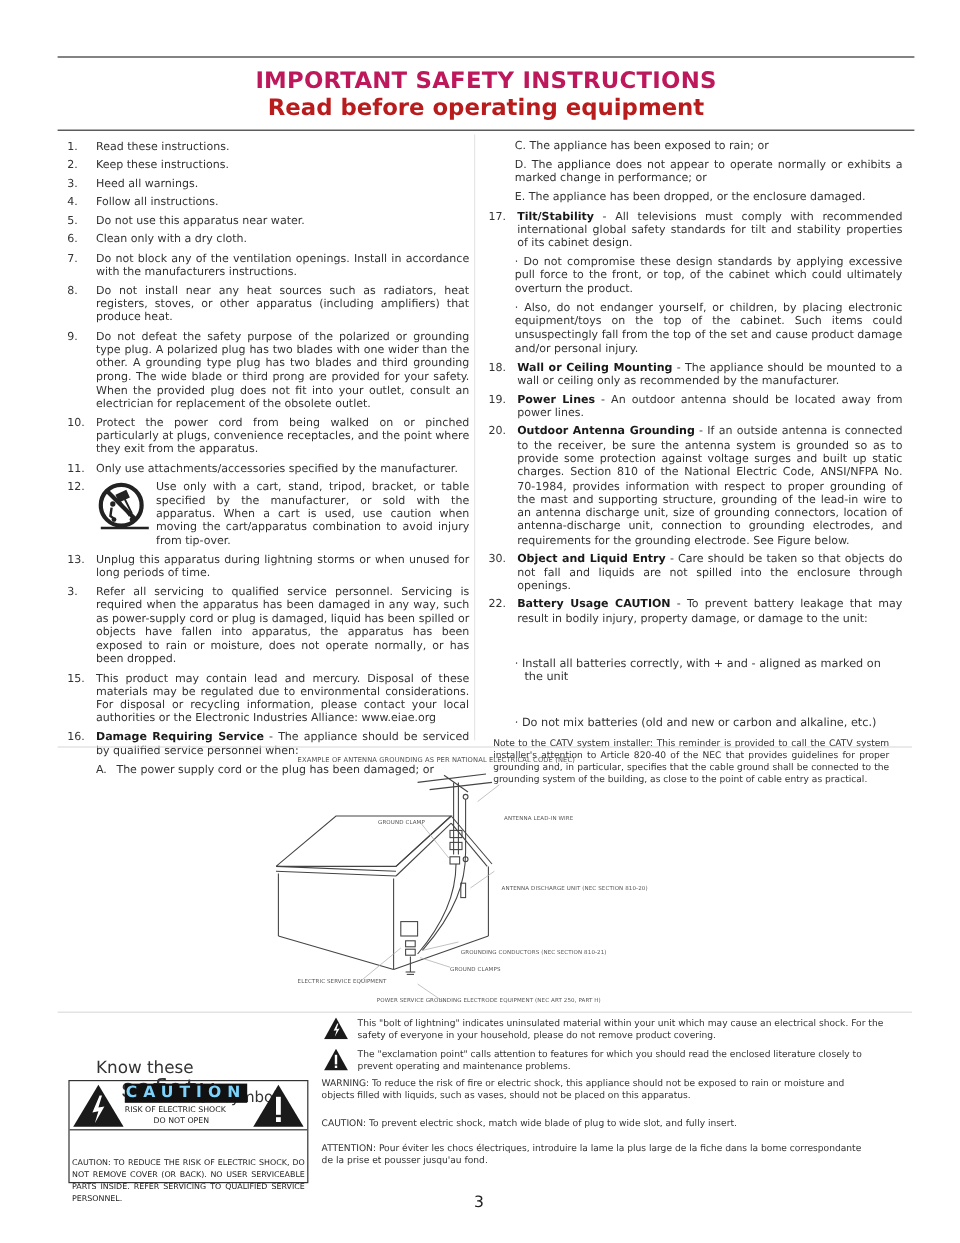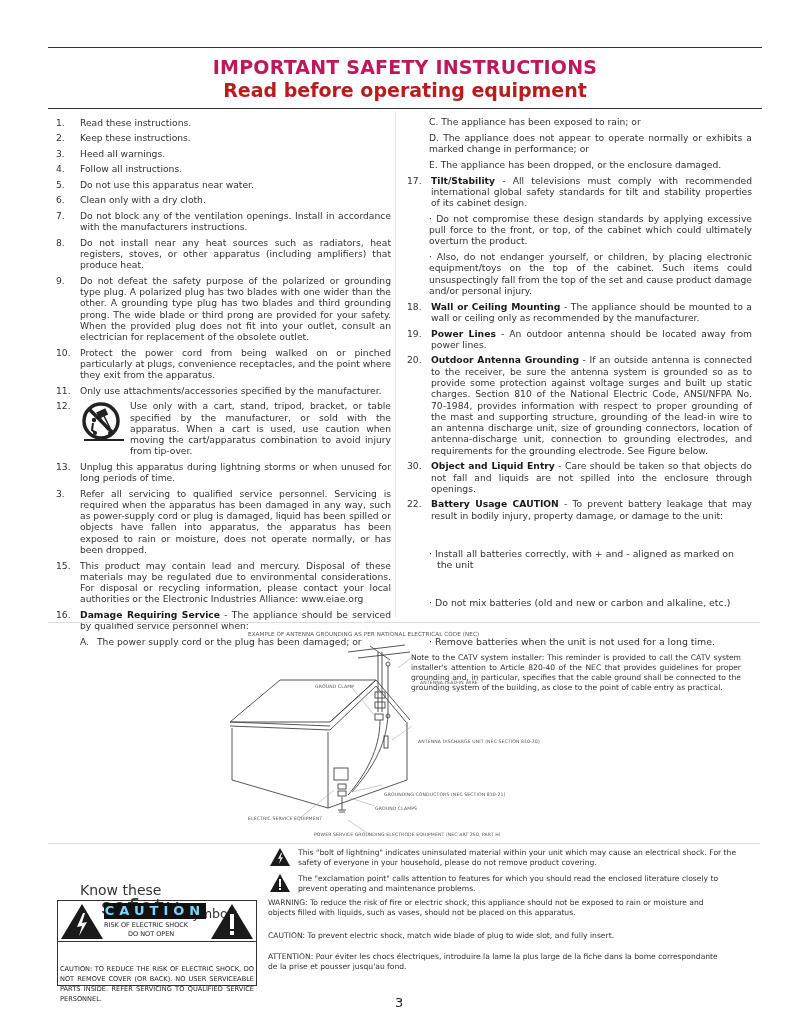--- a/index.html
+++ b/index.html
@@ -175,21 +175,20 @@
       <span class="num">30.</span>
       <span class="txt"><span class="b">Object and Liquid Entry</span><span> - Care should be taken so that objects do not fall and liquids are not spilled into the enclosure through openings.</span></span>
     </div>
   <div class="item">
       <span class="num">22.</span>
       <span class="txt"><span class="b">Battery Usage CAUTION</span><span> - To prevent battery leakage that may result in bodily injury, property damage, or damage to the unit:</span></span>
     </div>
   <div class="bullet-list">
     <div>·  Install all batteries correctly, with + and - aligned as marked on the unit</div>
     <div>·  Do not mix batteries (old and new or carbon and alkaline, etc.)</div>
-    <div>·  Remove batteries when the unit is not used for a long time.</div>
   </div>
   <div class="catv">Note to the CATV system installer: This reminder is provided to call the CATV system installer's attention to Article 820-40 of the NEC that provides guidelines for proper grounding and, in particular, specifies that the cable ground shall be connected to the grounding system of the building, as close to the point of cable entry as practical.</div>
 </div>
 
 <div class="hsep" style="left:48px; top:622px; width:712px;"></div>
 
 <div class="fig-caption">EXAMPLE OF ANTENNA GROUNDING AS PER NATIONAL ELECTRICAL CODE (NEC)</div>
 <div class="fig">
   <svg width="330" height="200" viewBox="0 0 330 200">
     <g fill="none" stroke="#444" stroke-width="0.9">

